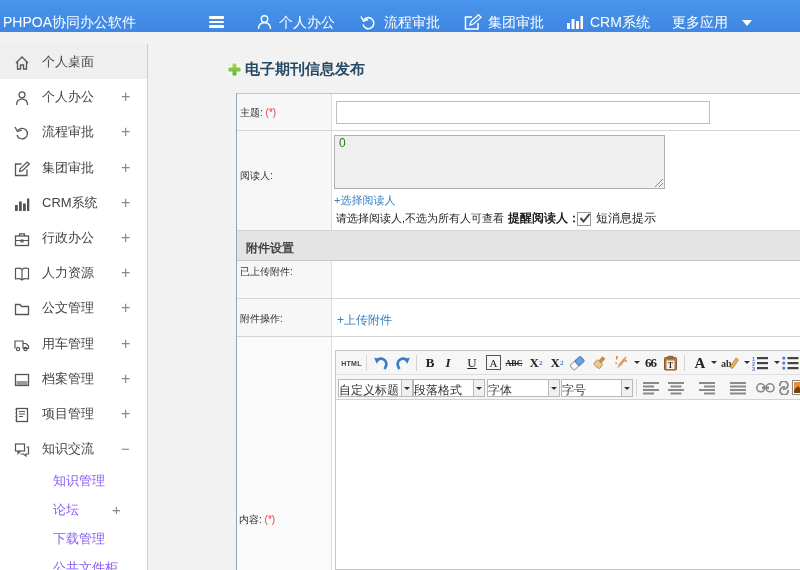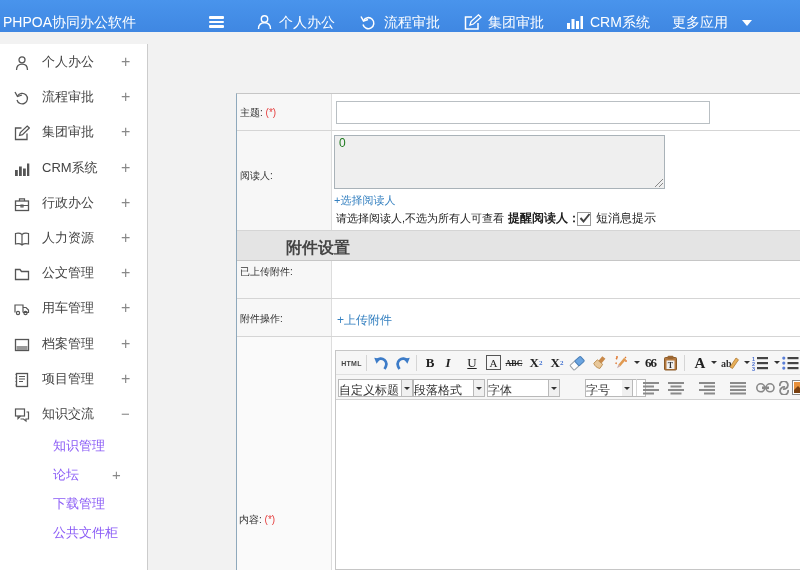--- a/index.html
+++ b/index.html
@@ -39,21 +39,21 @@
 #row-reader .flabel > span { position:absolute; left:3px; top:38px; }
 #reader-ta { position:absolute; left:1px; top:4px; width:331px; height:54px; background:#efefef; border:1px solid #a9b2b8; font-size:12px; line-height:13px; color:#1e7a1e; padding:1px 4px; }
 #ta-grip { position:absolute; left:321px; top:47px; width:10px; height:10px; }
 #reader-link { position:absolute; left:1px; top:62px; font-size:11px; }
 #reader-note { position:absolute; left:0; top:0; width:100%; height:100%; font-size:11px; color:#222; }
 #reader-note .t1 { position:absolute; left:3px; top:80px; white-space:nowrap; }
 #reader-note .t2 { position:absolute; left:175px; top:79px; font-size:12px; font-weight:bold; white-space:nowrap; }
 #reader-note .t3 { position:absolute; left:263px; top:79px; font-size:12px; white-space:nowrap; }
 #cbx { position:absolute; left:244px; top:81px; width:14px; height:14px; border:1px solid #999; background:#fff; }
 #cbx svg { position:absolute; left:0px; top:-2px; }
-#band { height:30px; background:#e4e4e4; border-bottom:1px solid #c6c6c6; font-size:16px; font-weight:bold; color:#444; line-height:34px;padding-left:40px; }
+#band { height:30px; background:#e4e4e4; border-bottom:1px solid #c6c6c6; font-size:12px; font-weight:bold; color:#444; line-height:34px; }
 #band span { margin-left:9px; }
 #row-upl { height:38px; }
 #row-upl .flabel > span { position:absolute; left:3px; top:4px; }
 #row-op { height:38px; }
 #row-op .flabel > span { position:absolute; left:3px; top:13px; }
 #op-link { position:absolute; left:4px; top:13px; }
 #row-content { height:233px; border-bottom:none; }
 #row-content .flabel { background:#fafafa; }
 #row-content .flabel > span { position:absolute; left:2px; top:176px; }
 
@@ -101,20 +101,26 @@
       <rect x="14.5" y="2" width="2.5" height="13" fill="#fff"></rect>
     </svg>
   <div class="navitem" style="left:590px">CRM系统</div>
   <div class="navitem" style="left:672px">更多应用</div>
   <svg class="navicon" style="left:741px;top:19px" width="12" height="8" viewBox="0 0 12 8">
       <path d="M1 1 L6 7 L11 1 Z" fill="#fff"></path>
     </svg>
 </div>
 
 <div id="sidebar">
+  <div class="srow sel">
+    <svg class="sic" width="16" height="16" viewBox="0 0 16 16">
+        <path d="M2 8 L8 2 L14 8 M3.5 7 L3.5 14 L6.5 14 L6.5 10 L9.5 10 L9.5 14 L12.5 14 L12.5 7" fill="none" stroke="#555" stroke-width="1.3"></path>
+      </svg>
+    <span class="stx">个人桌面</span>
+  </div>
   <div class="srow">
     <svg class="sic" width="16" height="16" viewBox="0 0 16 16">
         <circle cx="8" cy="4.8" r="3" fill="none" stroke="#555" stroke-width="1.3"></circle>
         <path d="M2.5 15 C2.5 10.8 4.8 9.2 8 9.2 C11.2 9.2 13.5 10.8 13.5 15" fill="none" stroke="#555" stroke-width="1.3"></path>
       </svg>
     <span class="stx">个人办公</span>
       <span class="plus">+</span>
   </div>
   <div class="srow">
     <svg class="sic" width="16" height="16" viewBox="0 0 16 16">
@@ -207,20 +213,32 @@
     </div>
   <div class="subrow">
       <span class="stx">下载管理</span>
     </div>
   <div class="subrow">
       <span class="stx">公共文件柜</span>
     </div>
 </div>
 
 <div id="main">
+  <div id="titleblk">
+    <svg style="position:absolute;left:0;top:2px" width="15" height="15" viewBox="0 0 14 14">
+        <defs>
+          <linearGradient id="gp" x1="0" y1="0" x2="0" y2="1">
+            <stop offset="0" stop-color="#b8dc4c"></stop>
+            <stop offset="1" stop-color="#4fae43"></stop>
+          </linearGradient>
+        </defs>
+        <path d="M4.6 0.8 L9.4 0.8 L9.4 4.6 L13.2 4.6 L13.2 9.4 L9.4 9.4 L9.4 13.2 L4.6 13.2 L4.6 9.4 L0.8 9.4 L0.8 4.6 L4.6 4.6 Z" fill="url(#gp)" stroke="#fdfdf5" stroke-width="1.1"></path>
+      </svg>
+    <span style="position:absolute;left:16px;top:0">电子期刊信息发布</span>
+  </div>
   <div id="ftable">
     <div class="frow" id="row-subject">
       <div class="flabel">
           <span>主题: <span class="red">(*)</span></span>
         </div>
       <div class="fcontent" style="height:36px">
           <div id="subj-input"></div>
         </div>
     </div>
     <div class="frow" id="row-reader">
@@ -346,21 +364,21 @@
               </div>
               <div class="ddb" style="left:66px;"></div>
             <div class="dd" style="left:77px;width:61px;">
                 <span>段落格式</span>
               </div>
               <div class="ddb" style="left:138px;"></div>
             <div class="dd" style="left:151px;width:62px;">
                 <span>字体</span>
               </div>
               <div class="ddb" style="left:213px;"></div>
-            <div class="dd" style="left:225px;width:61px;margin-left:24px;">
+            <div class="dd" style="left:225px;width:61px;">
                 <span>字号</span>
               </div>
               <div class="ddb" style="left:286px;"></div>
             <div class="sep1" style="left:300px;top:4px;height:17px;"></div>
             <svg class="alico" style="left:307px;top:7px" width="17" height="13" viewBox="0 0 17 13">
                 <rect x="0" y="0" width="16" height="2" fill="#8a8a8a"></rect>
                 <rect x="0" y="3.5" width="11" height="2" fill="#8a8a8a"></rect>
                 <rect x="0" y="7" width="16" height="2" fill="#8a8a8a"></rect>
                 <rect x="0" y="10.5" width="11" height="2" fill="#8a8a8a"></rect>
               </svg>

